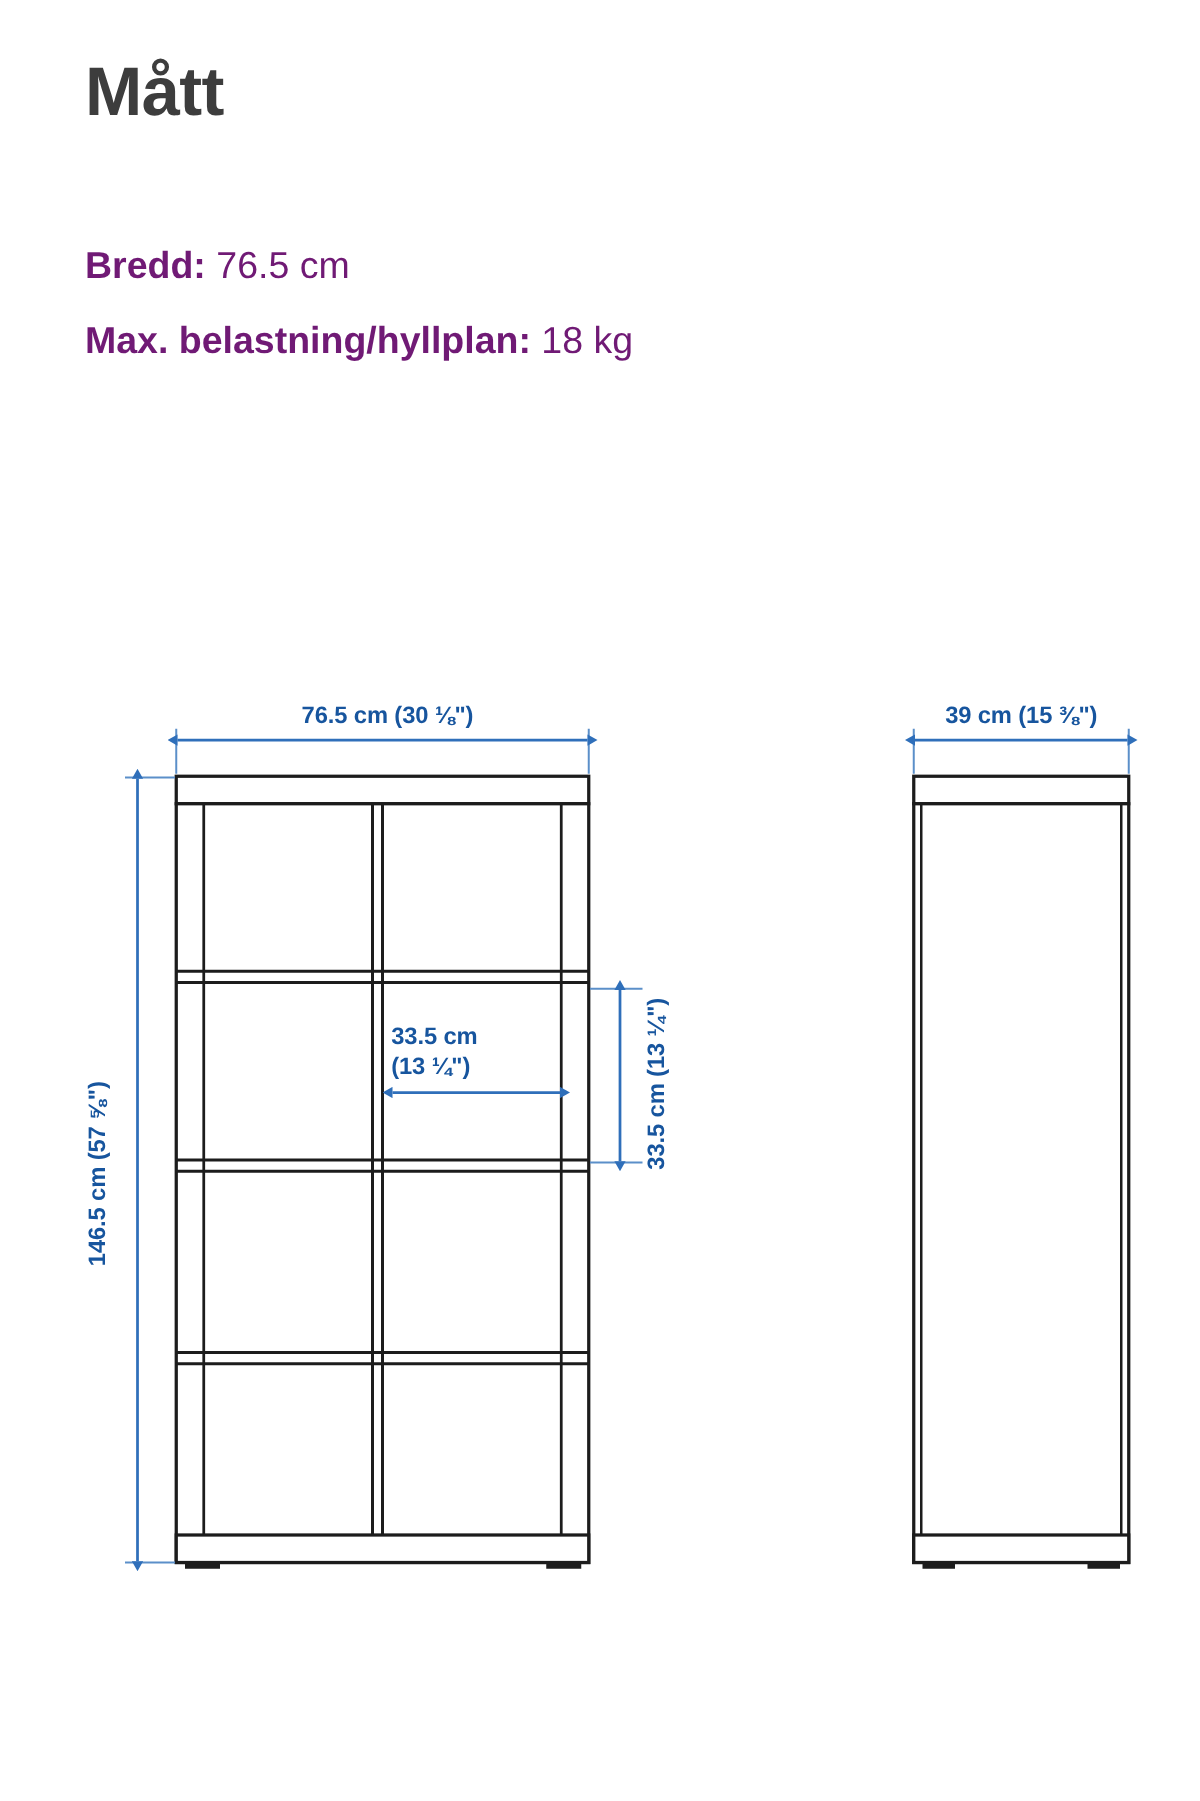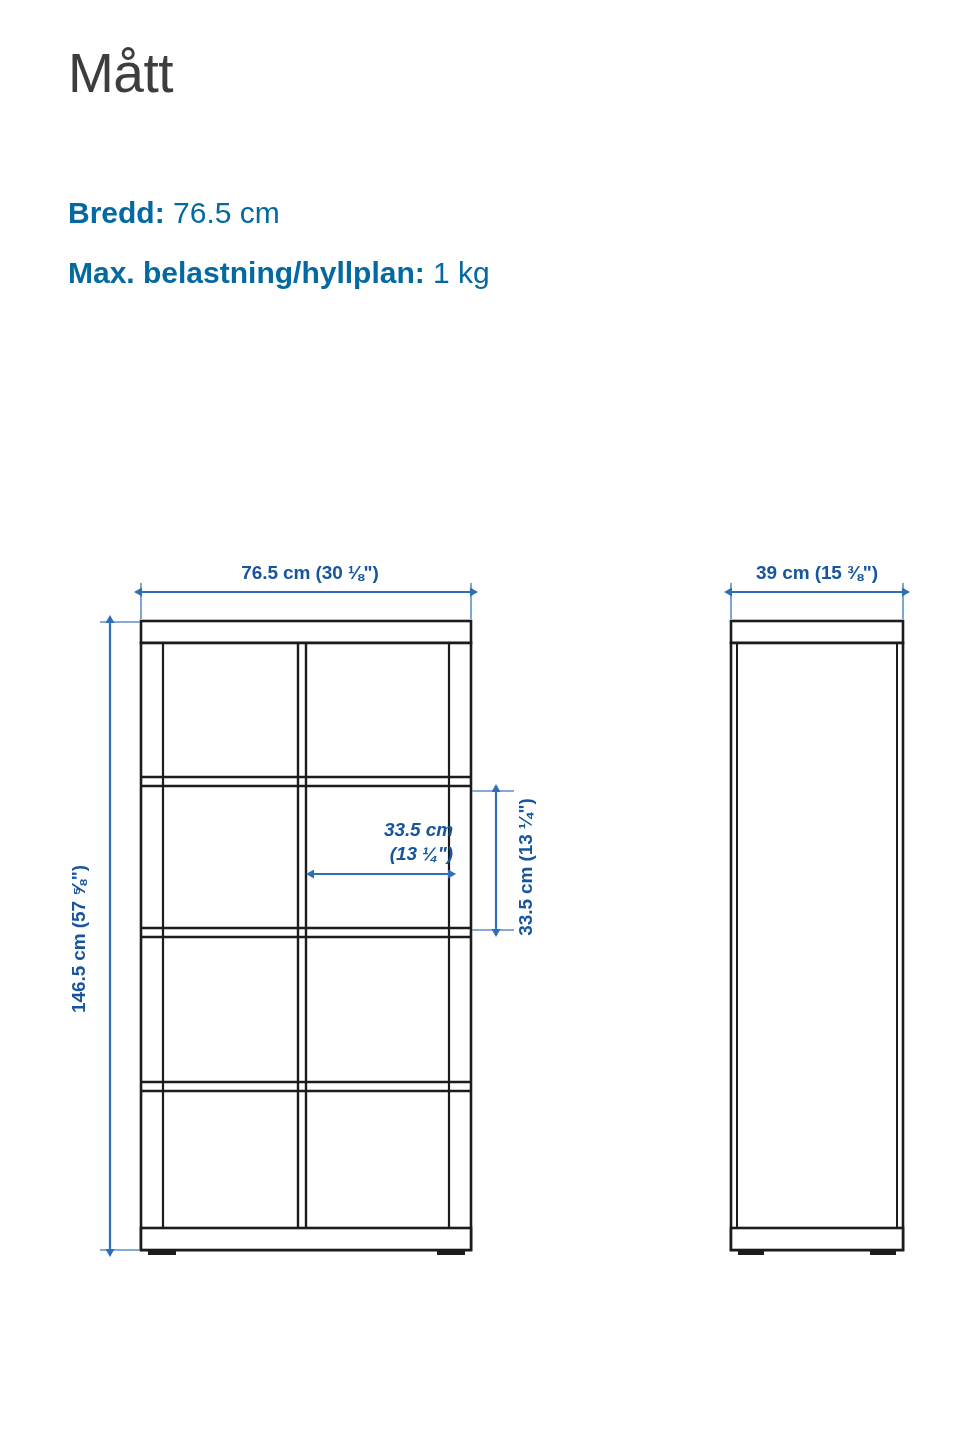--- a/index.html
+++ b/index.html
@@ -16,35 +16,35 @@
     color: #3d3d3d;
     -webkit-font-smoothing: antialiased;
   }
 
   
   .page-title {
     position: absolute;
     left: 68px;
     top: 45px;
     font-size: 55px;
-    font-weight: normal;
+    font-weight: bold;
     letter-spacing: -0.5px;
     color: #3d3d3d;
     line-height: 1.05;
   }
   .spec-list {
     position: absolute;
     left: 68px;
     top: 183px;
     width: 820px;
   }
   .spec-row {
     font-size: 30px;
     line-height: 60px;
-    color: #0369a1;
+    color: #701a75;
     white-space: nowrap;
   }
   .spec-label {
     font-weight: bold;
   }
   .spec-value {
     font-weight: normal;
   }
 
   
@@ -86,23 +86,22 @@
     top: 928px;
     width: 230px;
     text-align: center;
     transform: rotate(-90deg);
     transform-origin: center center;
   }
   #dim-shelf-w-label {
     left: 313px;
     top: 818px;
     width: 140px;
-    text-align: right;
+    text-align: left;
     line-height: 24px;
-    font-style: italic;
   }
   #dim-shelf-h-label {
     left: 441px;
     top: 856px;
     width: 170px;
     text-align: center;
     transform: rotate(-90deg);
     transform-origin: center center;
   }
 </style>
@@ -111,21 +110,21 @@
 
 <div class="page-title">Mått</div>
 
 <div class="spec-list">
   <div class="spec-row">
     <span class="spec-label">Bredd:</span>
     <span class="spec-value">76.5 cm</span>
   </div>
   <div class="spec-row">
     <span class="spec-label">Max. belastning/hyllplan:</span>
-    <span class="spec-value">1 kg</span>
+    <span class="spec-value">18 kg</span>
   </div>
 </div>
 
 <div class="diagram">
 <svg width="960" height="1441" viewBox="0 0 960 1441" xmlns="http://www.w3.org/2000/svg">
   <defs>
     <marker id="arrL" markerWidth="9" markerHeight="9" refX="8" refY="4.5" orient="auto" markerUnits="userSpaceOnUse">
       <path d="M8,0 L8,9 L0,4.5 z" fill="#2f6fba"></path>
     </marker>
     <marker id="arrR" markerWidth="9" markerHeight="9" refX="1" refY="4.5" orient="auto" markerUnits="userSpaceOnUse">

